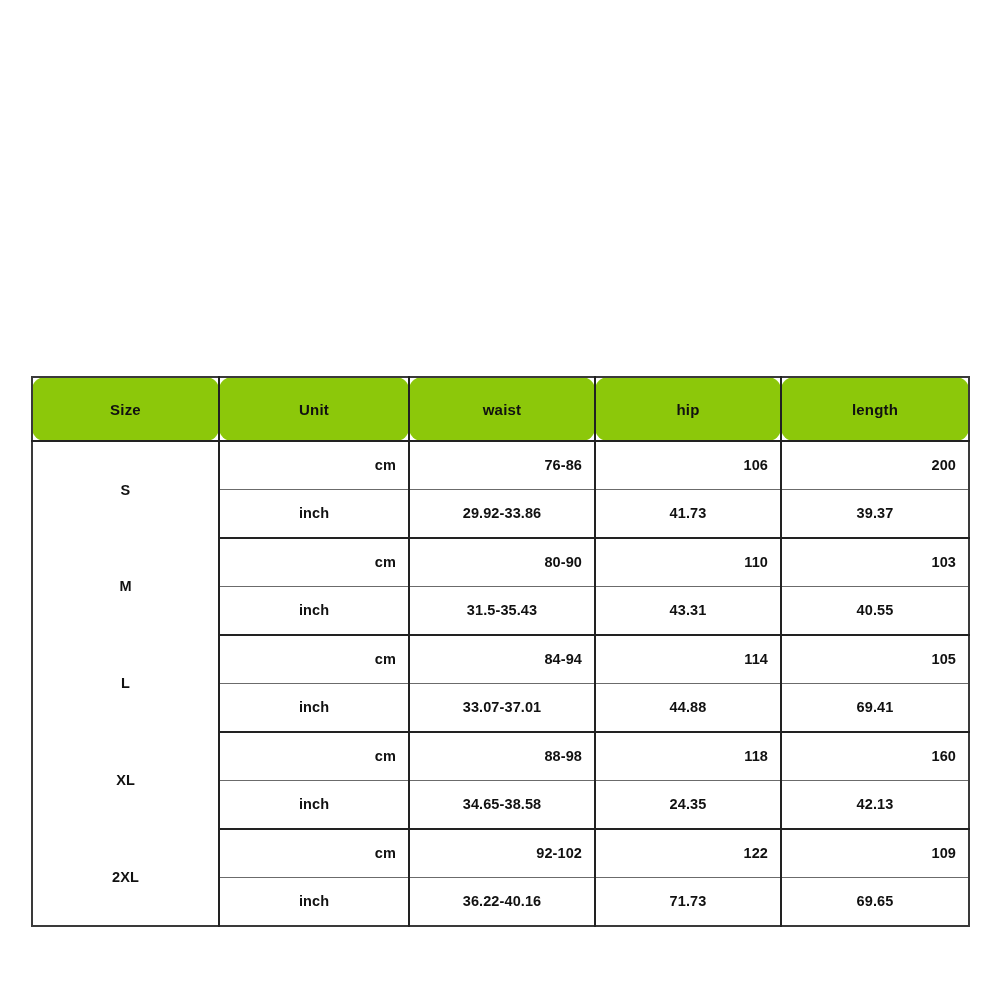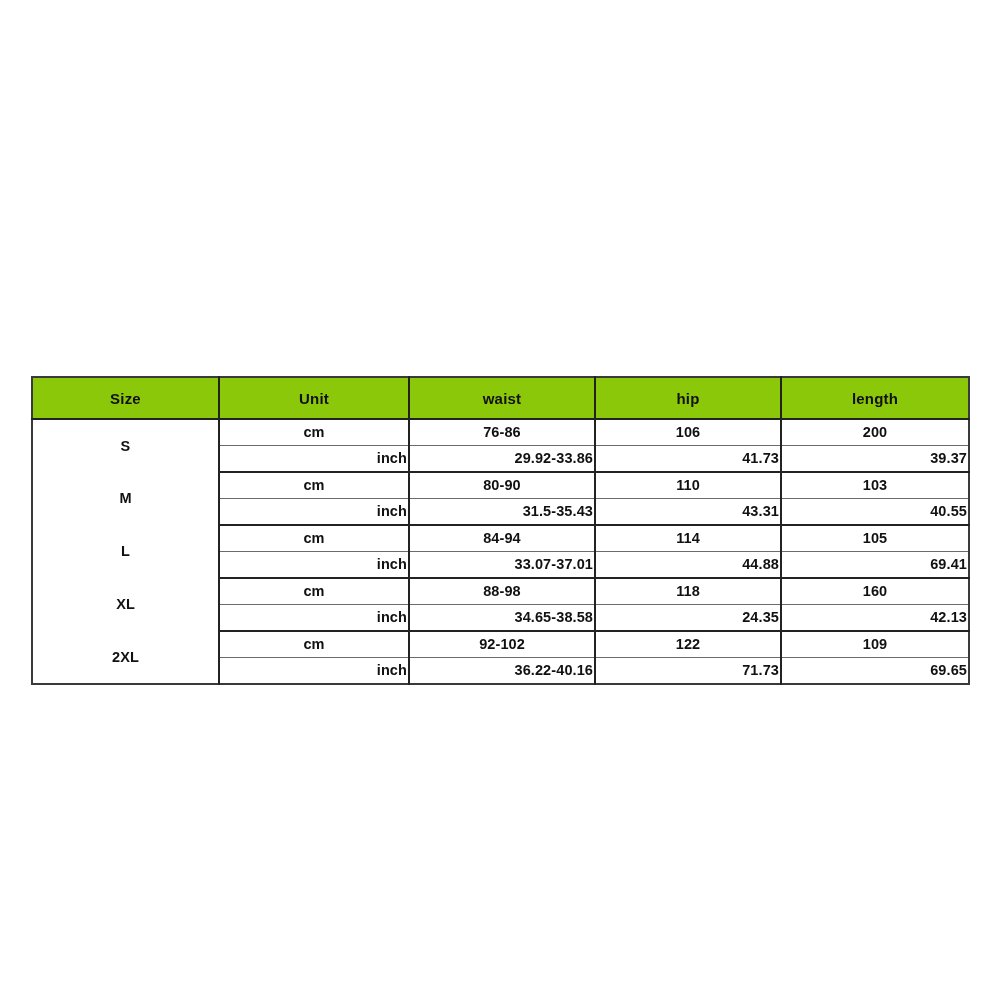--- a/index.html
+++ b/index.html
@@ -36,23 +36,24 @@
   table.size-chart col.c-hip    { width: 186px; }
   table.size-chart col.c-length { width: 188px; }
 
   table.size-chart th,
   table.size-chart td {
     text-align: center;
     vertical-align: middle;
     color: #111111;
     font-weight: bold;
     font-stretch: condensed;
-    padding: 1px;
+    padding: 12px;
     border-left: 2px solid #222222;
     border-right: 2px solid #222222;
+    border-radius: 13px;
   }
 
   
   table.size-chart thead th {
     background: #8CC80A;
     height: 38px;
     font-size: 15px;
     letter-spacing: 0.2px;
     border-bottom: 2px solid #222222;
     border-top: none;
@@ -69,26 +70,26 @@
 
   
   td.size-label {
     font-size: 16px;
   }
 
   
   tr.row-cm td.unit-cell,
   tr.row-cm td.val-cell {
     border-bottom: 1.5px solid #6b6b6b;
+    text-align: right;
   }
 
   
   tr.row-inch td {
     border-bottom: 2.5px solid #222222;
-    text-align: right;
   }
   tbody tr.last-group td {
     border-bottom: none;
   }
 
   
   table.size-chart tr > *:first-child { border-left: none; }
   table.size-chart tr > *:last-child  { border-right: none; }
 </style>
 </head>

